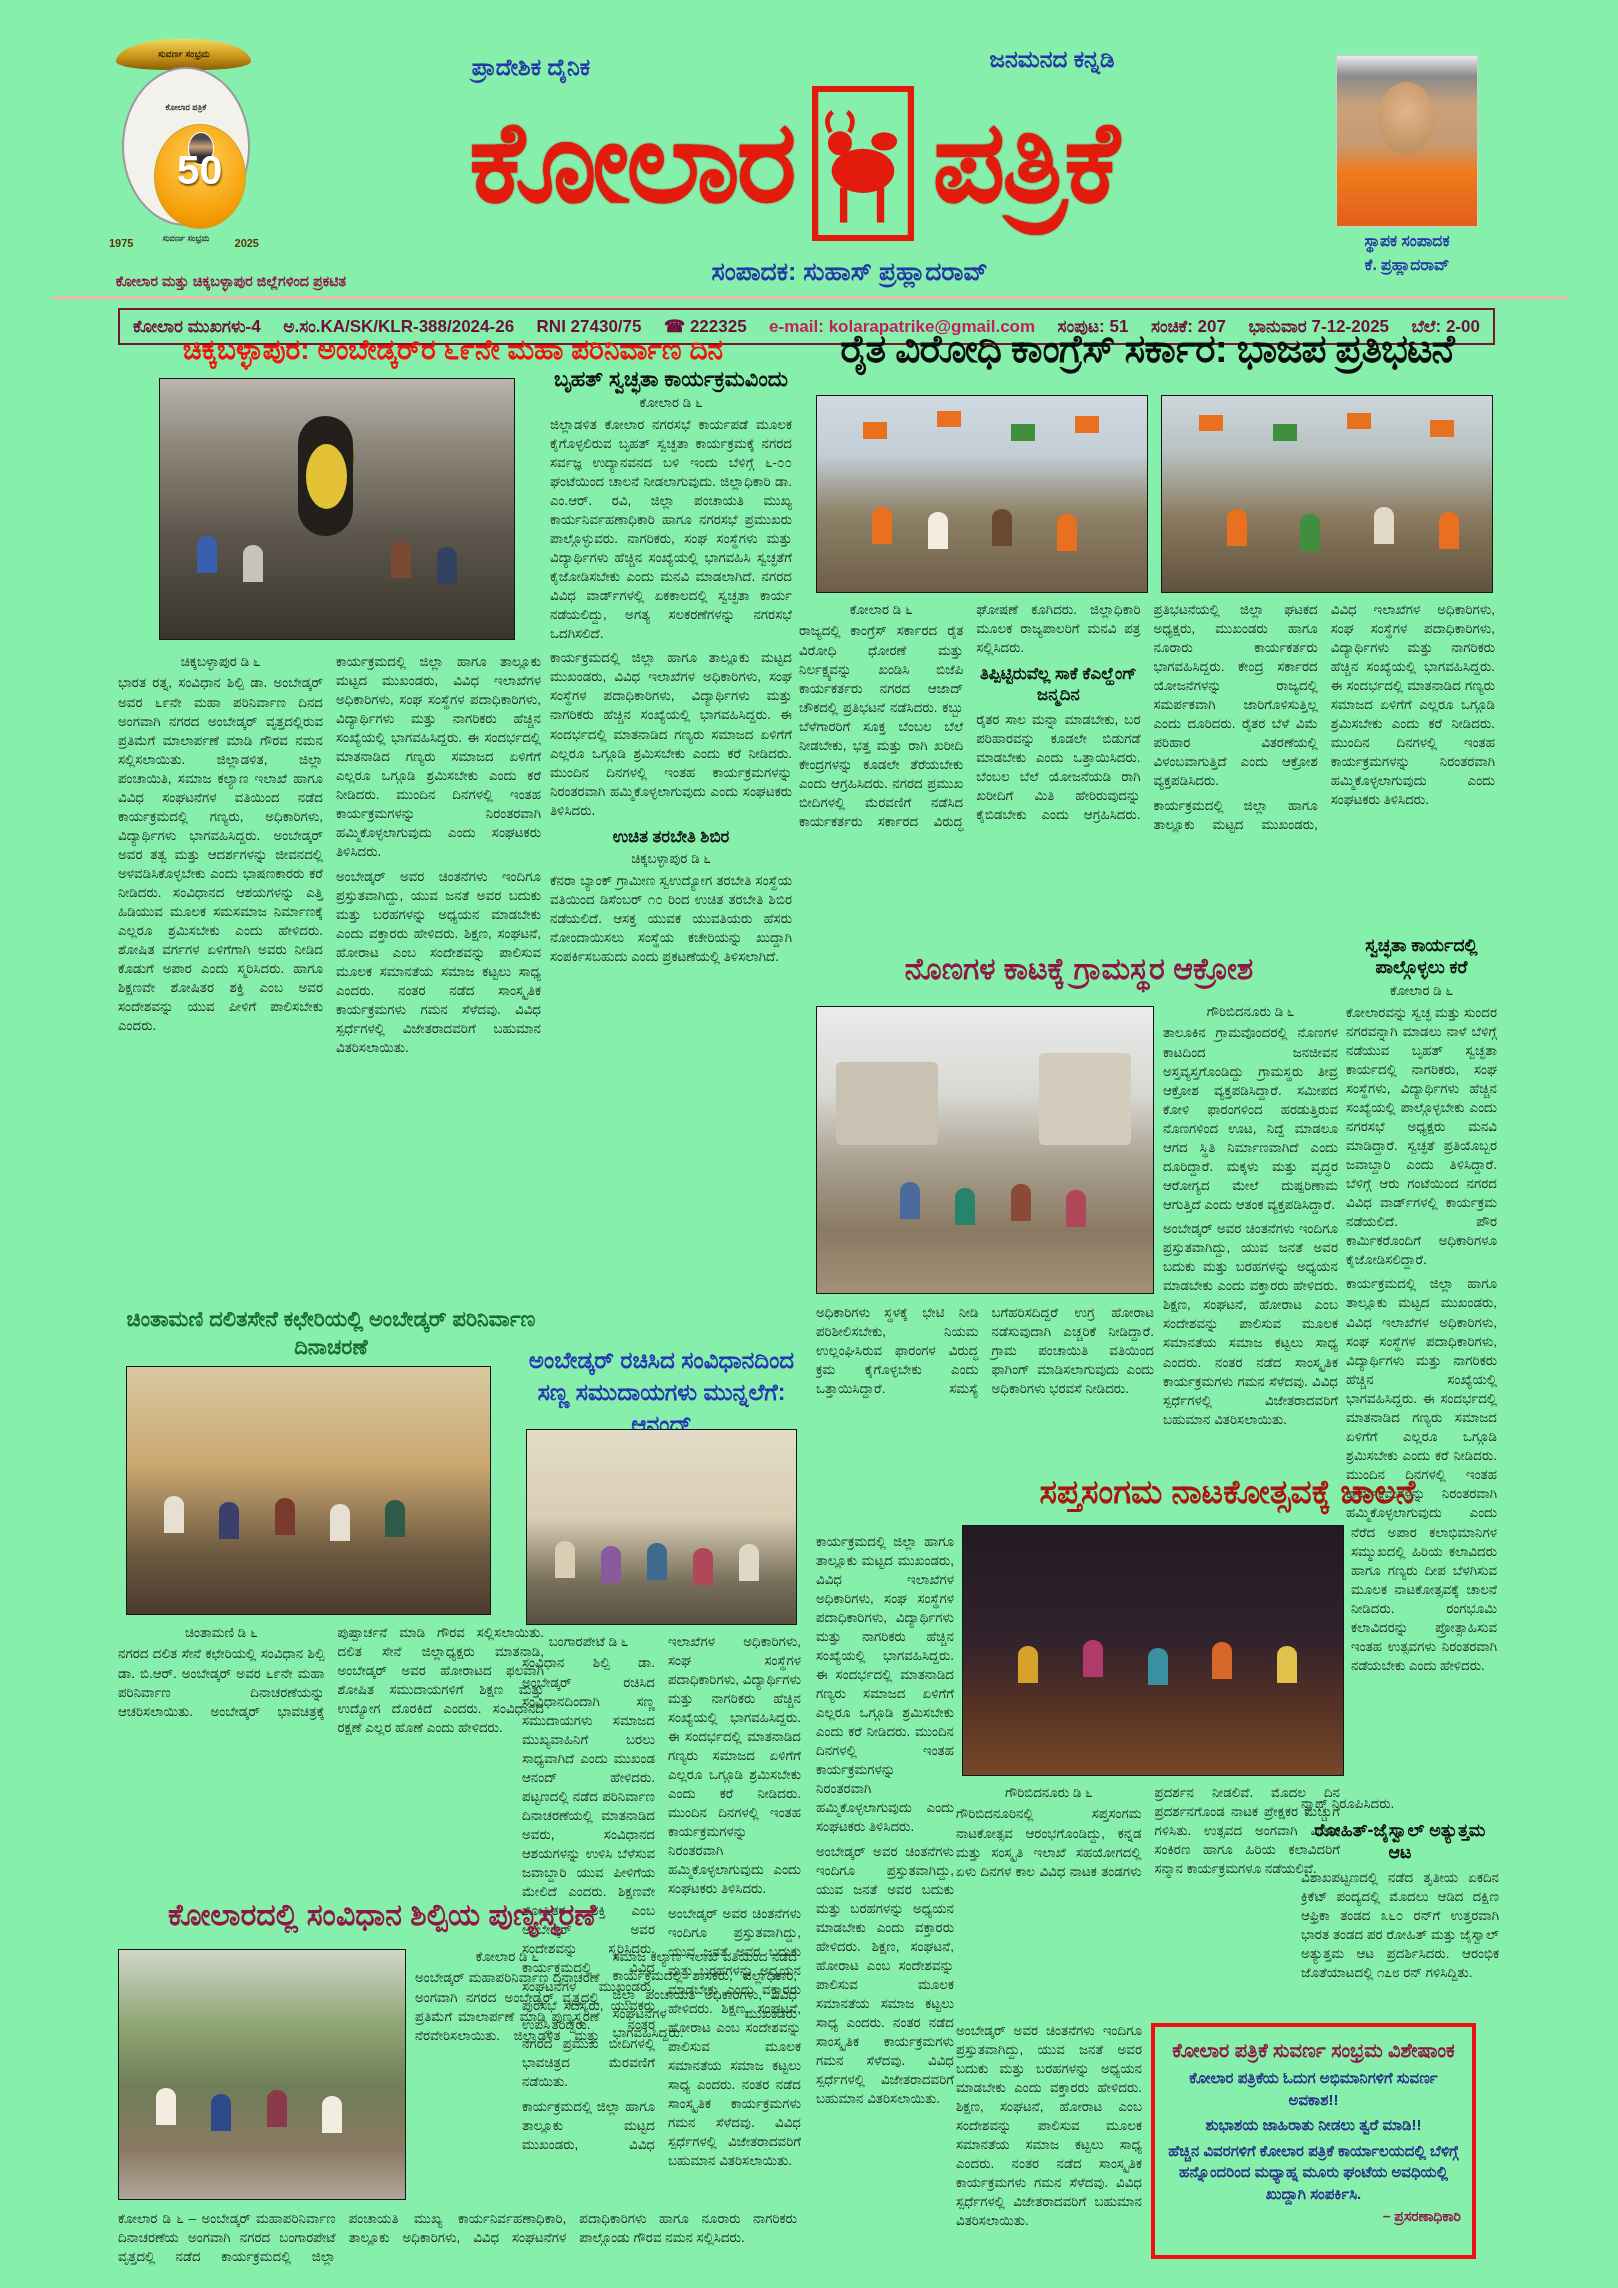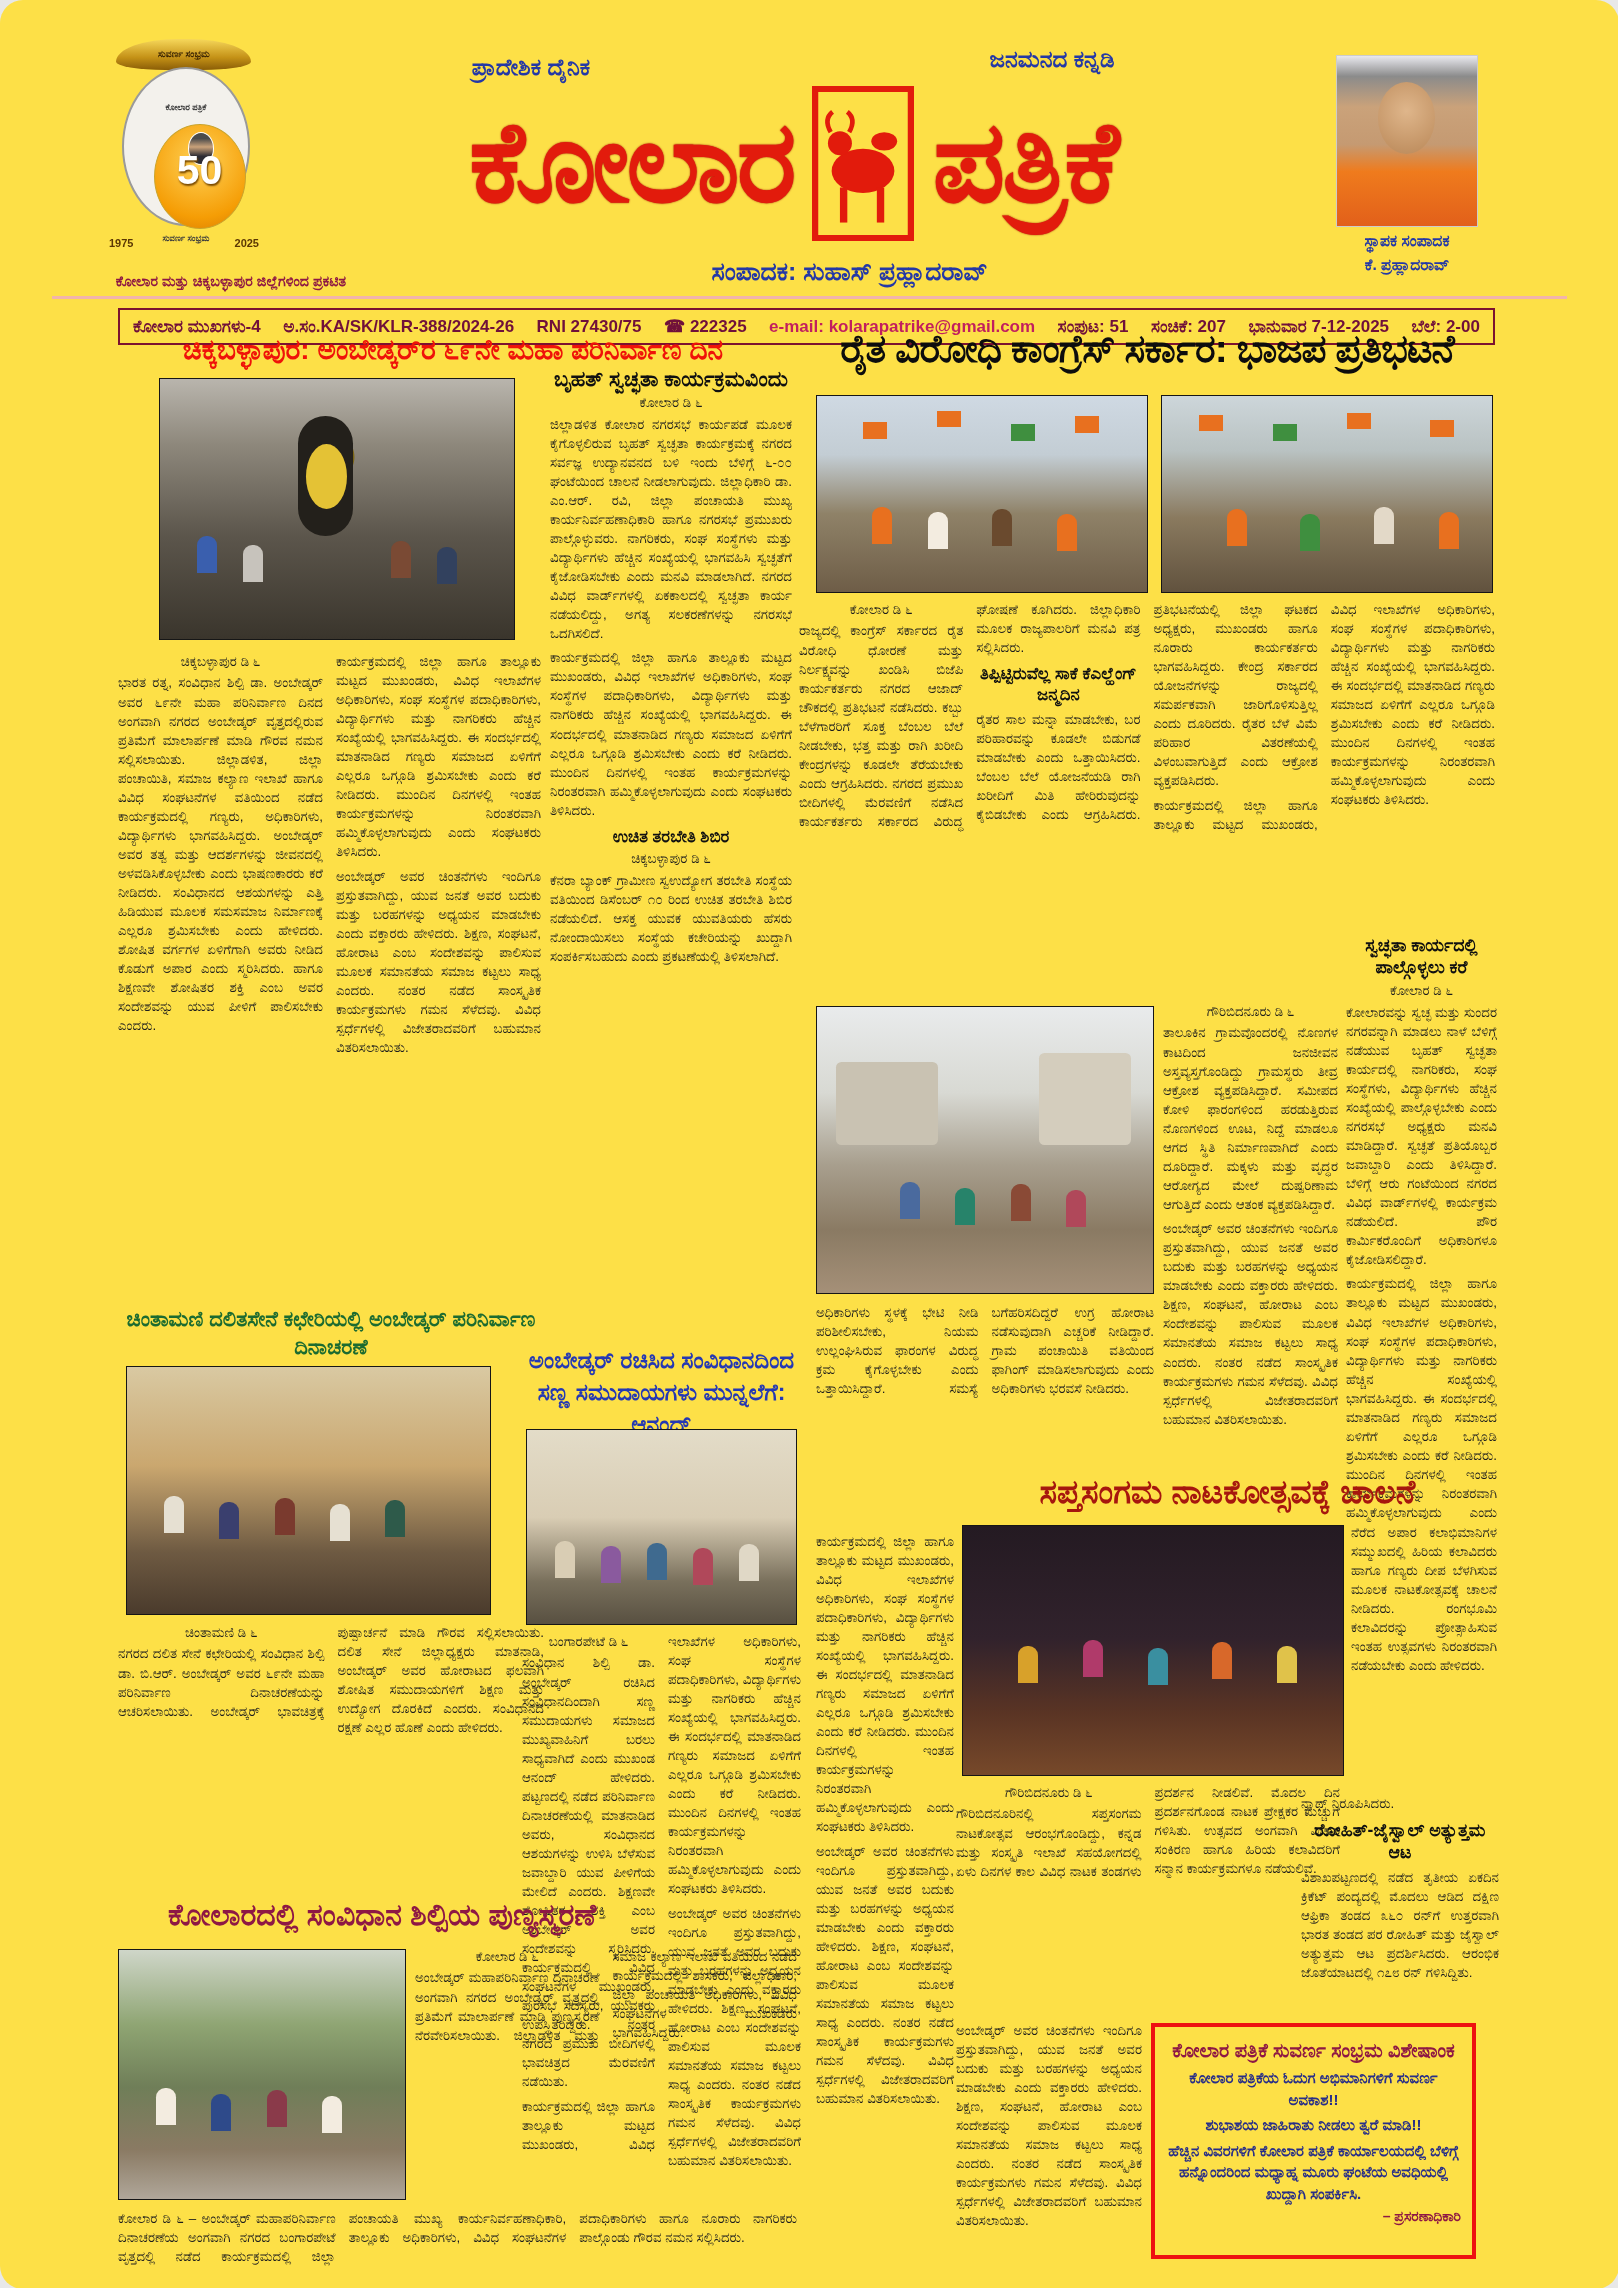--- a/index.html
+++ b/index.html
@@ -1,17 +1,17 @@
 <!DOCTYPE html>
 <html style="font-size:14.8px"><head>
 <meta charset="utf-8">
 <style>
   html,body{margin:0;padding:0;background:#e8e8e8;}
-  .page{position:relative;width:1619px;height:2289px;background:#fde047;margin:0 auto;
-        font-family:"Liberation Sans",sans-serif;overflow:hidden;border-radius:23px;}
+  .page{position:relative;width:1619px;height:2289px;background:#86efac;margin:0 auto;
+        font-family:"Liberation Sans",sans-serif;overflow:hidden;}
   .abs{position:absolute;}
   .hl{font-weight:bold;text-align:center;margin:0;line-height:1.15;}
   .body-txt p{margin:0 0 5.5px 0;font-size:13.4px;line-height:1.42;text-align:justify;color:#1d1d1d;}
   .dl{text-align:center;font-size:13.4px;color:#1d1d1d;margin:1.8px 0 3.7px 0;}
   .sub{font-weight:bold;text-align:center;font-size:16.6px;color:#101010;margin:7.4px 0 3.7px 0;line-height:1.25;}
   .cols2{column-count:2;column-gap:13px;}
   .cols3{column-count:3;column-gap:13px;}
   .cols4{column-count:4;column-gap:13px;}
   .photo{border:1.8px solid #161616;box-sizing:border-box;}
 
@@ -232,20 +232,21 @@
     <div class="person" style="left:277px;top:116px;background:#e8701f;"></div>
   </div>
   <div class="abs body-txt cols4 a3body">
     <div class="dl">ಕೋಲಾರ ಡಿ ೬</div>
     <p>ರಾಜ್ಯದಲ್ಲಿ ಕಾಂಗ್ರೆಸ್ ಸರ್ಕಾರದ ರೈತ ವಿರೋಧಿ ಧೋರಣೆ ಮತ್ತು ನಿರ್ಲಕ್ಷ್ಯವನ್ನು ಖಂಡಿಸಿ ಬಿಜೆಪಿ ಕಾರ್ಯಕರ್ತರು ನಗರದ ಆಜಾದ್ ಚೌಕದಲ್ಲಿ ಪ್ರತಿಭಟನೆ ನಡೆಸಿದರು. ಕಬ್ಬು ಬೆಳೆಗಾರರಿಗೆ ಸೂಕ್ತ ಬೆಂಬಲ ಬೆಲೆ ನೀಡಬೇಕು, ಭತ್ತ ಮತ್ತು ರಾಗಿ ಖರೀದಿ ಕೇಂದ್ರಗಳನ್ನು ಕೂಡಲೇ ತೆರೆಯಬೇಕು ಎಂದು ಆಗ್ರಹಿಸಿದರು. ನಗರದ ಪ್ರಮುಖ ಬೀದಿಗಳಲ್ಲಿ ಮೆರವಣಿಗೆ ನಡೆಸಿದ ಕಾರ್ಯಕರ್ತರು ಸರ್ಕಾರದ ವಿರುದ್ಧ ಘೋಷಣೆ ಕೂಗಿದರು. ಜಿಲ್ಲಾಧಿಕಾರಿ ಮೂಲಕ ರಾಜ್ಯಪಾಲರಿಗೆ ಮನವಿ ಪತ್ರ ಸಲ್ಲಿಸಿದರು.</p>
     <h4 class="sub">ತಿಪ್ಪಿಟ್ಟಿರುವೆಲ್ಲ ಸಾಕೆ ಕೆಎಲ್ಹೆಂಗ್ ಜನ್ಮದಿನ</h4>
     <p>ರೈತರ ಸಾಲ ಮನ್ನಾ ಮಾಡಬೇಕು, ಬರ ಪರಿಹಾರವನ್ನು ಕೂಡಲೇ ಬಿಡುಗಡೆ ಮಾಡಬೇಕು ಎಂದು ಒತ್ತಾಯಿಸಿದರು. ಬೆಂಬಲ ಬೆಲೆ ಯೋಜನೆಯಡಿ ರಾಗಿ ಖರೀದಿಗೆ ಮಿತಿ ಹೇರಿರುವುದನ್ನು ಕೈಬಿಡಬೇಕು ಎಂದು ಆಗ್ರಹಿಸಿದರು. ಪ್ರತಿಭಟನೆಯಲ್ಲಿ ಜಿಲ್ಲಾ ಘಟಕದ ಅಧ್ಯಕ್ಷರು, ಮುಖಂಡರು ಹಾಗೂ ನೂರಾರು ಕಾರ್ಯಕರ್ತರು ಭಾಗವಹಿಸಿದ್ದರು. ಕೇಂದ್ರ ಸರ್ಕಾರದ ಯೋಜನೆಗಳನ್ನು ರಾಜ್ಯದಲ್ಲಿ ಸಮರ್ಪಕವಾಗಿ ಜಾರಿಗೊಳಿಸುತ್ತಿಲ್ಲ ಎಂದು ದೂರಿದರು. ರೈತರ ಬೆಳೆ ವಿಮೆ ಪರಿಹಾರ ವಿತರಣೆಯಲ್ಲಿ ವಿಳಂಬವಾಗುತ್ತಿದೆ ಎಂದು ಆಕ್ರೋಶ ವ್ಯಕ್ತಪಡಿಸಿದರು.</p>
     <p>ಕಾರ್ಯಕ್ರಮದಲ್ಲಿ ಜಿಲ್ಲಾ ಹಾಗೂ ತಾಲ್ಲೂಕು ಮಟ್ಟದ ಮುಖಂಡರು, ವಿವಿಧ ಇಲಾಖೆಗಳ ಅಧಿಕಾರಿಗಳು, ಸಂಘ ಸಂಸ್ಥೆಗಳ ಪದಾಧಿಕಾರಿಗಳು, ವಿದ್ಯಾರ್ಥಿಗಳು ಮತ್ತು ನಾಗರಿಕರು ಹೆಚ್ಚಿನ ಸಂಖ್ಯೆಯಲ್ಲಿ ಭಾಗವಹಿಸಿದ್ದರು. ಈ ಸಂದರ್ಭದಲ್ಲಿ ಮಾತನಾಡಿದ ಗಣ್ಯರು ಸಮಾಜದ ಏಳಿಗೆಗೆ ಎಲ್ಲರೂ ಒಗ್ಗೂಡಿ ಶ್ರಮಿಸಬೇಕು ಎಂದು ಕರೆ ನೀಡಿದರು. ಮುಂದಿನ ದಿನಗಳಲ್ಲಿ ಇಂತಹ ಕಾರ್ಯಕ್ರಮಗಳನ್ನು ನಿರಂತರವಾಗಿ ಹಮ್ಮಿಕೊಳ್ಳಲಾಗುವುದು ಎಂದು ಸಂಘಟಕರು ತಿಳಿಸಿದರು.</p>
   </div>
 
+  <h2 class="abs hl h-a4">ನೊಣಗಳ ಕಾಟಕ್ಕೆ ಗ್ರಾಮಸ್ಥರ ಆಕ್ರೋಶ</h2>
   <div class="abs photo ph-a4">
     <div class="blob" style="left:18.5px;top:55px;width:102px;height:83px;background:#c9c2b2;border-radius:5.5px;"></div>
     <div class="blob" style="left:222px;top:46px;width:92px;height:92px;background:#d4cdbd;border-radius:5.5px;"></div>
     <div class="person" style="left:83px;top:175px;background:#4a6a9e;"></div>
     <div class="person" style="left:138px;top:181px;background:#27836a;"></div>
     <div class="person" style="left:194px;top:177px;background:#8a4a36;"></div>
     <div class="person" style="left:249px;top:183px;background:#b0485a;"></div>
   </div>
   <div class="abs body-txt a4side">
     <div class="dl">ಗೌರಿಬಿದನೂರು ಡಿ ೬</div>

